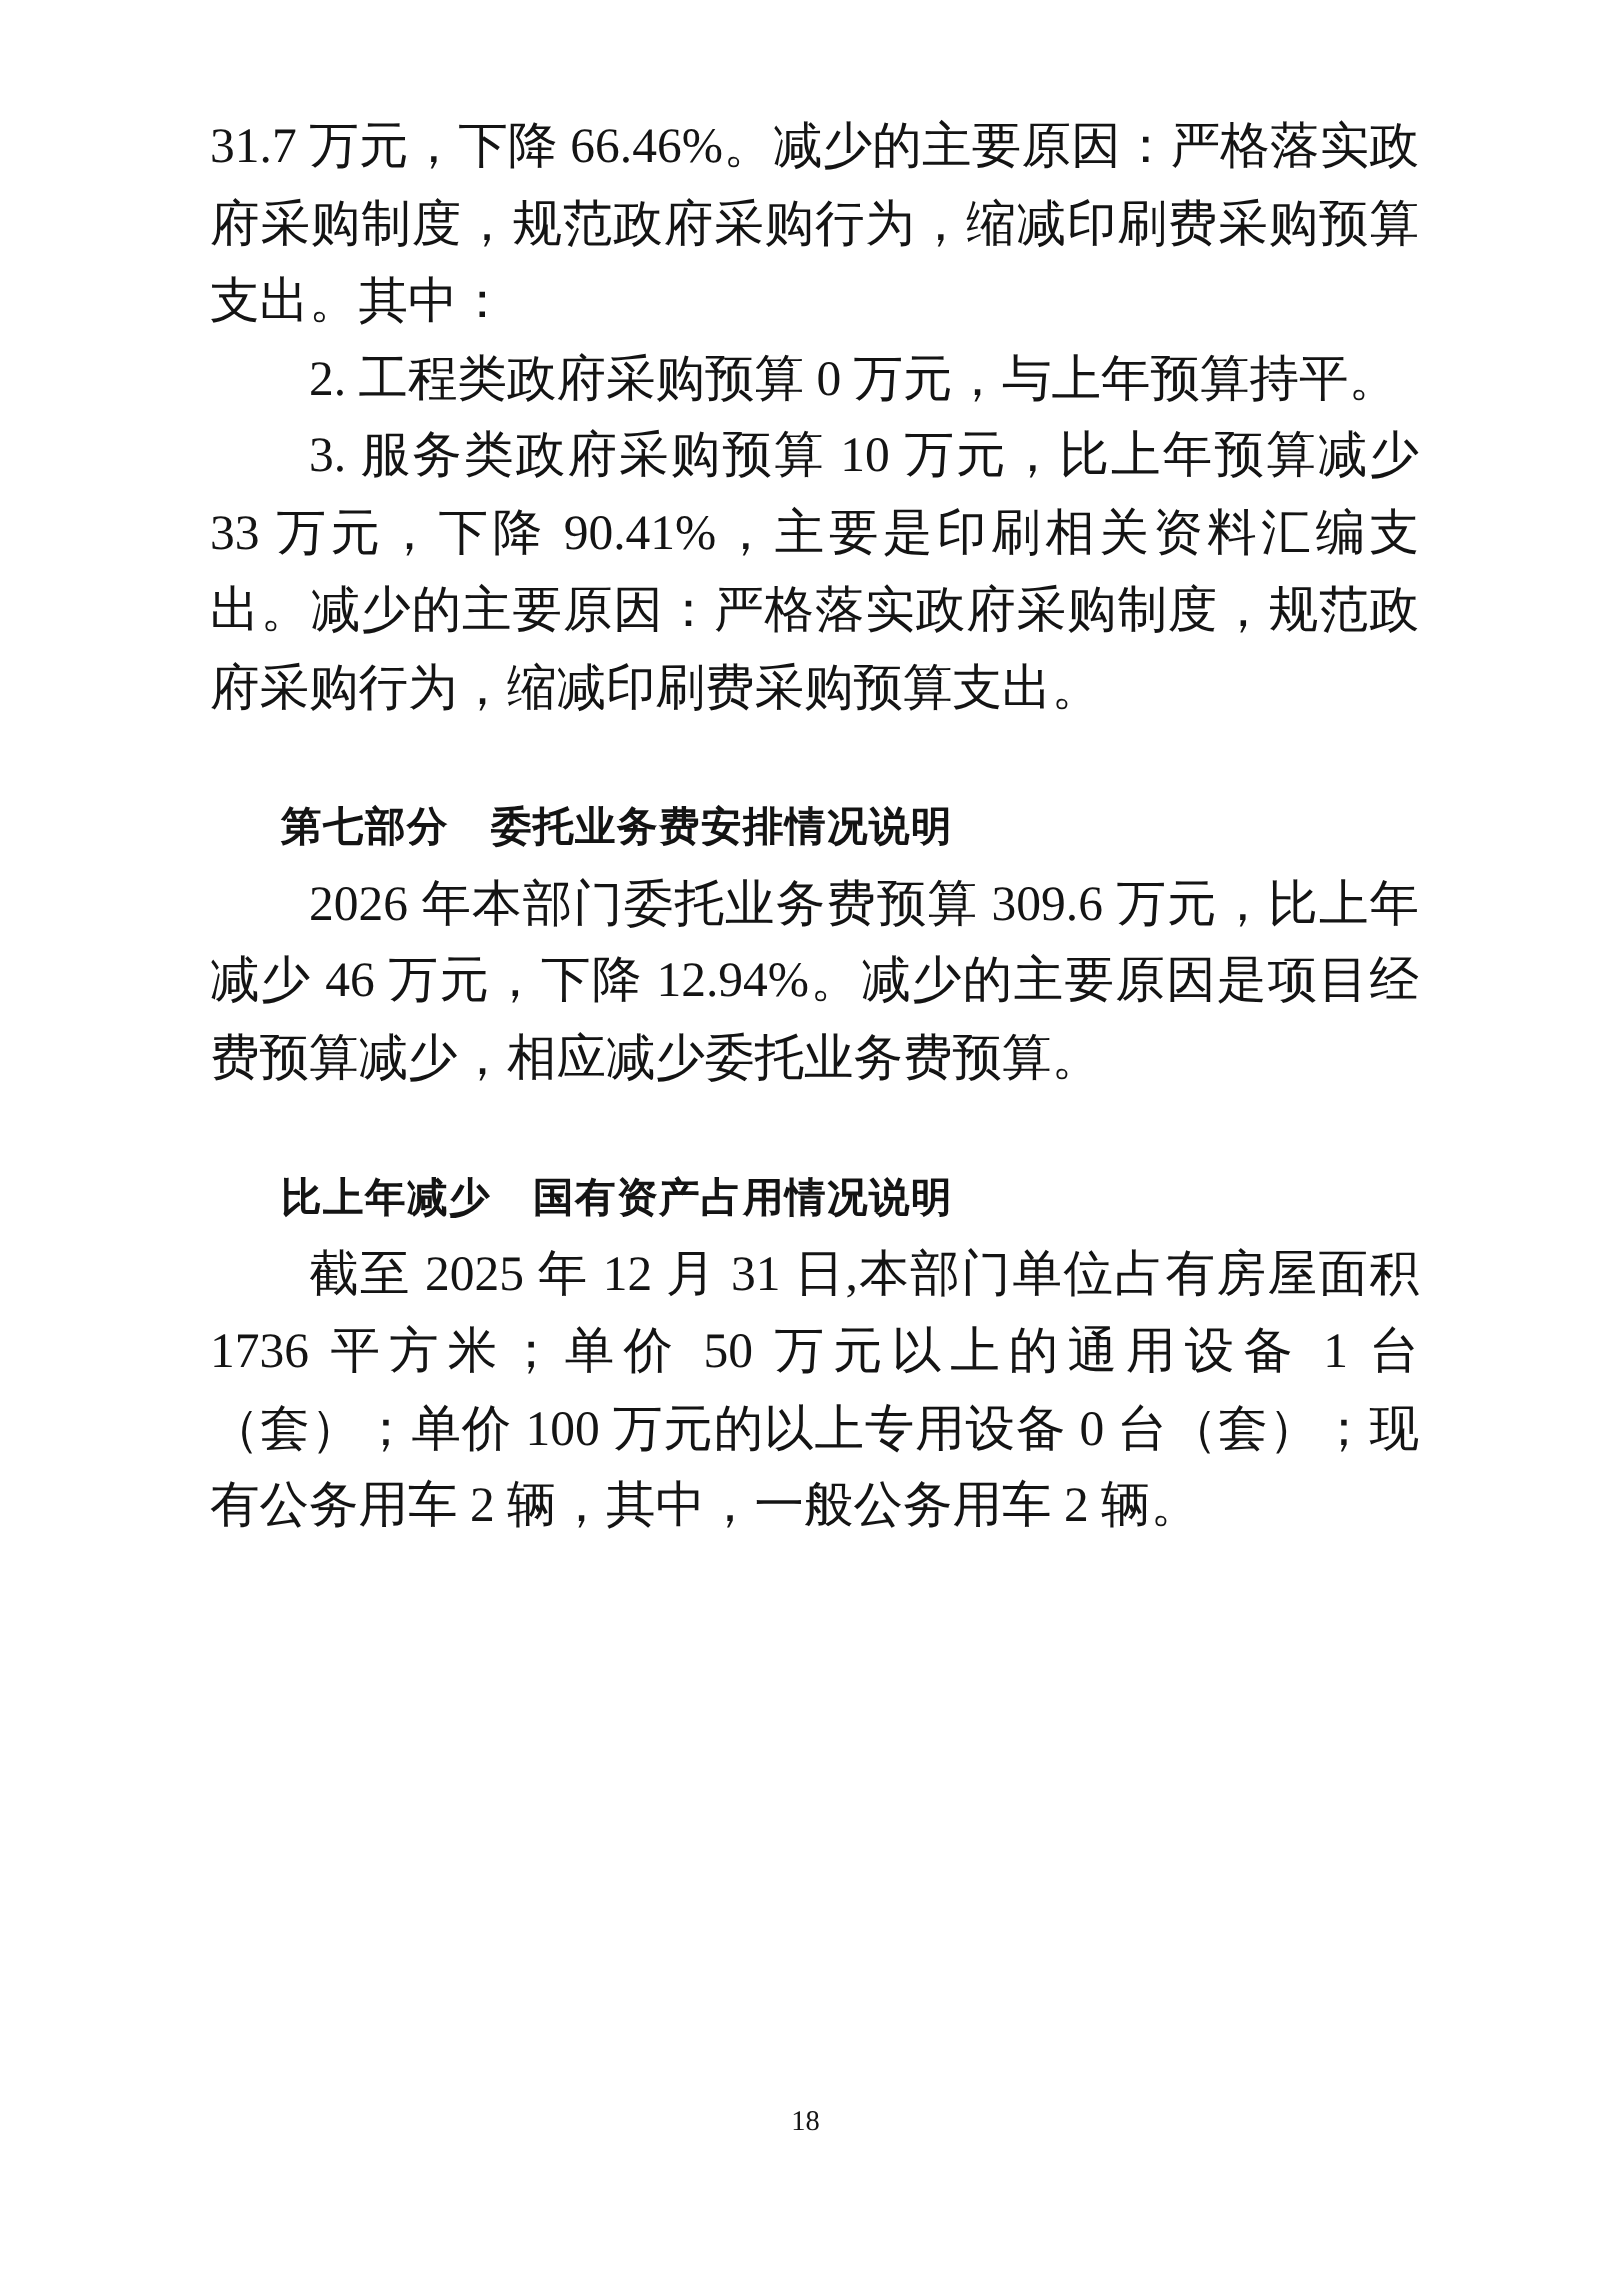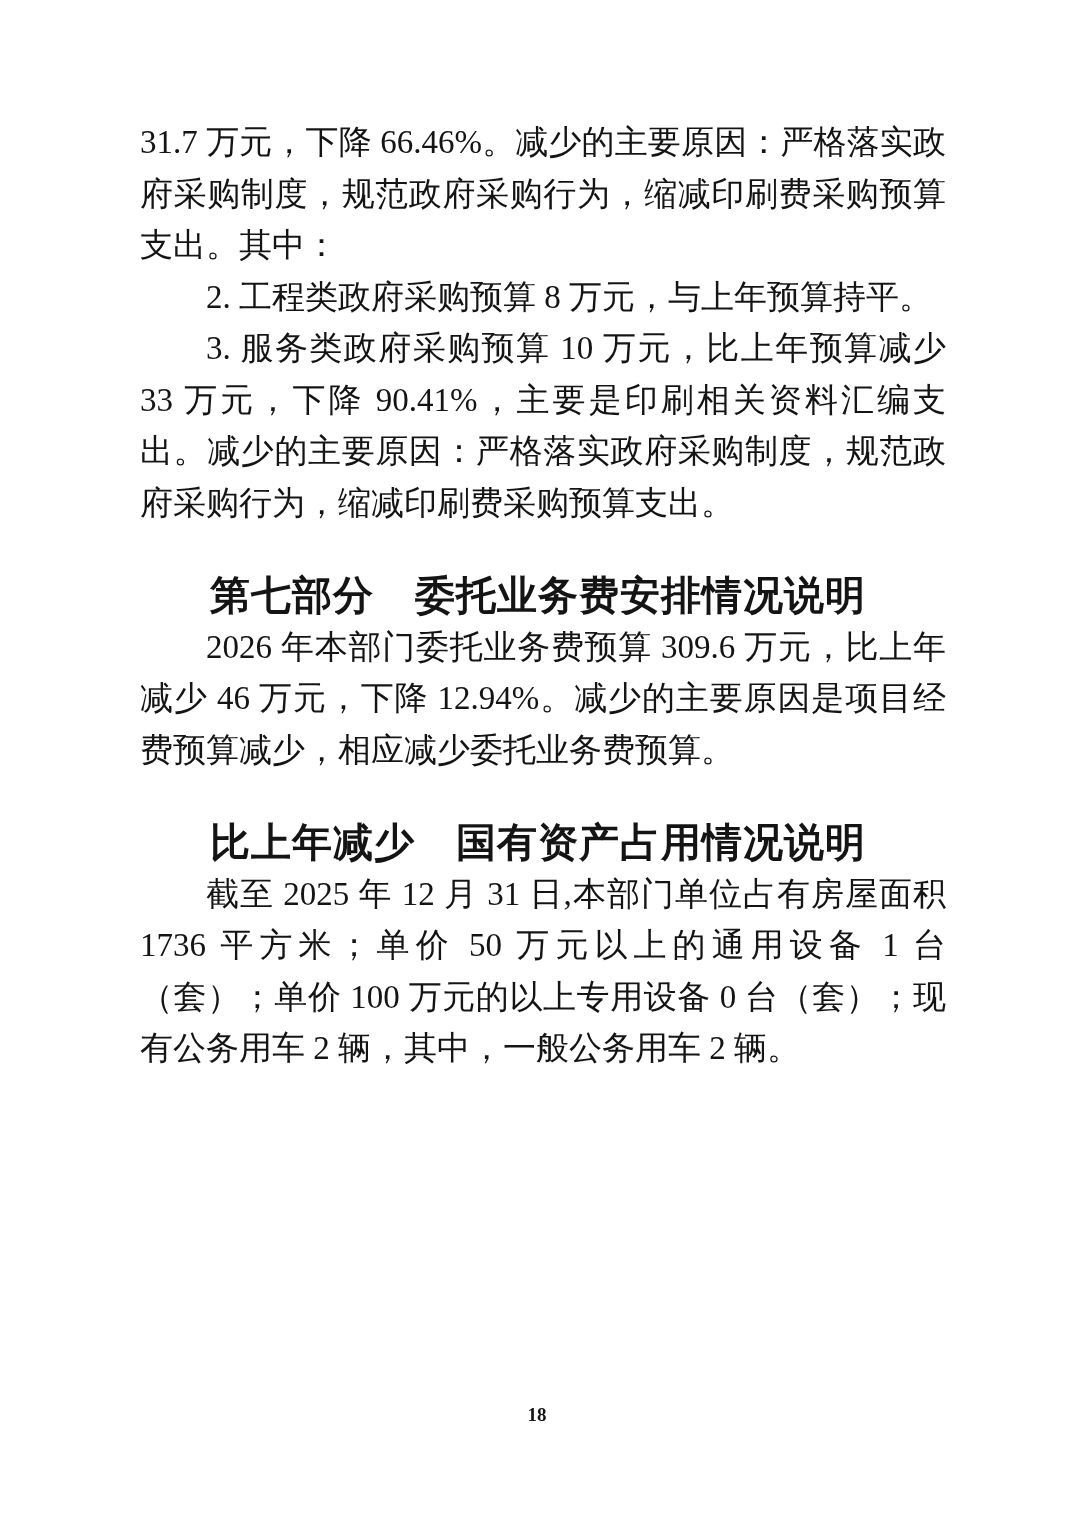--- a/index.html
+++ b/index.html
@@ -6,63 +6,62 @@
     margin: 0;
     padding: 0;
     background: #ffffff;
   }
   .page {
     position: relative;
     width: 1074px;
     height: 1520px;
     background: #ffffff;
     box-sizing: border-box;
-    padding: 117px 128px 0 140px;
+    padding: 73px 128px 0 140px;
     overflow: hidden;
   }
   .content p {
     margin: 0;
     font-family: "Liberation Serif", "DejaVu Serif", serif;
     font-size: 33px;
     line-height: 51.5px;
     color: #141414;
     text-align: justify;
   }
   .content p.indent {
     text-indent: 2em;
   }
   .content h2.heading {
     margin: 41px 0 0 0;
     font-family: "Liberation Sans", "DejaVu Sans", sans-serif;
     font-weight: 700;
-    font-size: 40px;
+    font-size: 27px;
     line-height: 51.5px;
     color: #141414;
     text-indent: 1.75em;
     letter-spacing: 1px;
   }
   .footer {
     position: absolute;
     top: 1404px;
     left: 0;
     width: 100%;
     text-align: center;
     font-family: "Liberation Serif", "DejaVu Serif", serif;
     font-size: 19px;
     color: #141414;
-    font-weight: bold;
   }
 </style>
 </head>
 <body>
 
 <div class="page">
   <div class="content">
     <p class="body">31.7 万元，下降 66.46%。减少的主要原因：严格落实政府采购制度，规范政府采购行为，缩减印刷费采购预算支出。其中：</p>
-    <p class="body indent">2. 工程类政府采购预算 8 万元，与上年预算持平。</p>
+    <p class="body indent">2. 工程类政府采购预算 0 万元，与上年预算持平。</p>
     <p class="body indent">3. 服务类政府采购预算 10 万元，比上年预算减少 33 万元，下降 90.41%，主要是印刷相关资料汇编支出。减少的主要原因：严格落实政府采购制度，规范政府采购行为，缩减印刷费采购预算支出。</p>
     <h2 class="heading">第七部分　委托业务费安排情况说明</h2>
     <p class="body indent">2026 年本部门委托业务费预算 309.6 万元，比上年减少 46 万元，下降 12.94%。减少的主要原因是项目经费预算减少，相应减少委托业务费预算。</p>
     <h2 class="heading">比上年减少　国有资产占用情况说明</h2>
     <p class="body indent">截至 2025 年 12 月 31 日,本部门单位占有房屋面积 1736 平方米；单价 50 万元以上的通用设备 1 台（套）；单价 100 万元的以上专用设备 0 台（套）；现有公务用车 2 辆，其中，一般公务用车 2 辆。</p>
   </div>
   <div class="footer">18</div>
 </div>
 
 </body></html>

